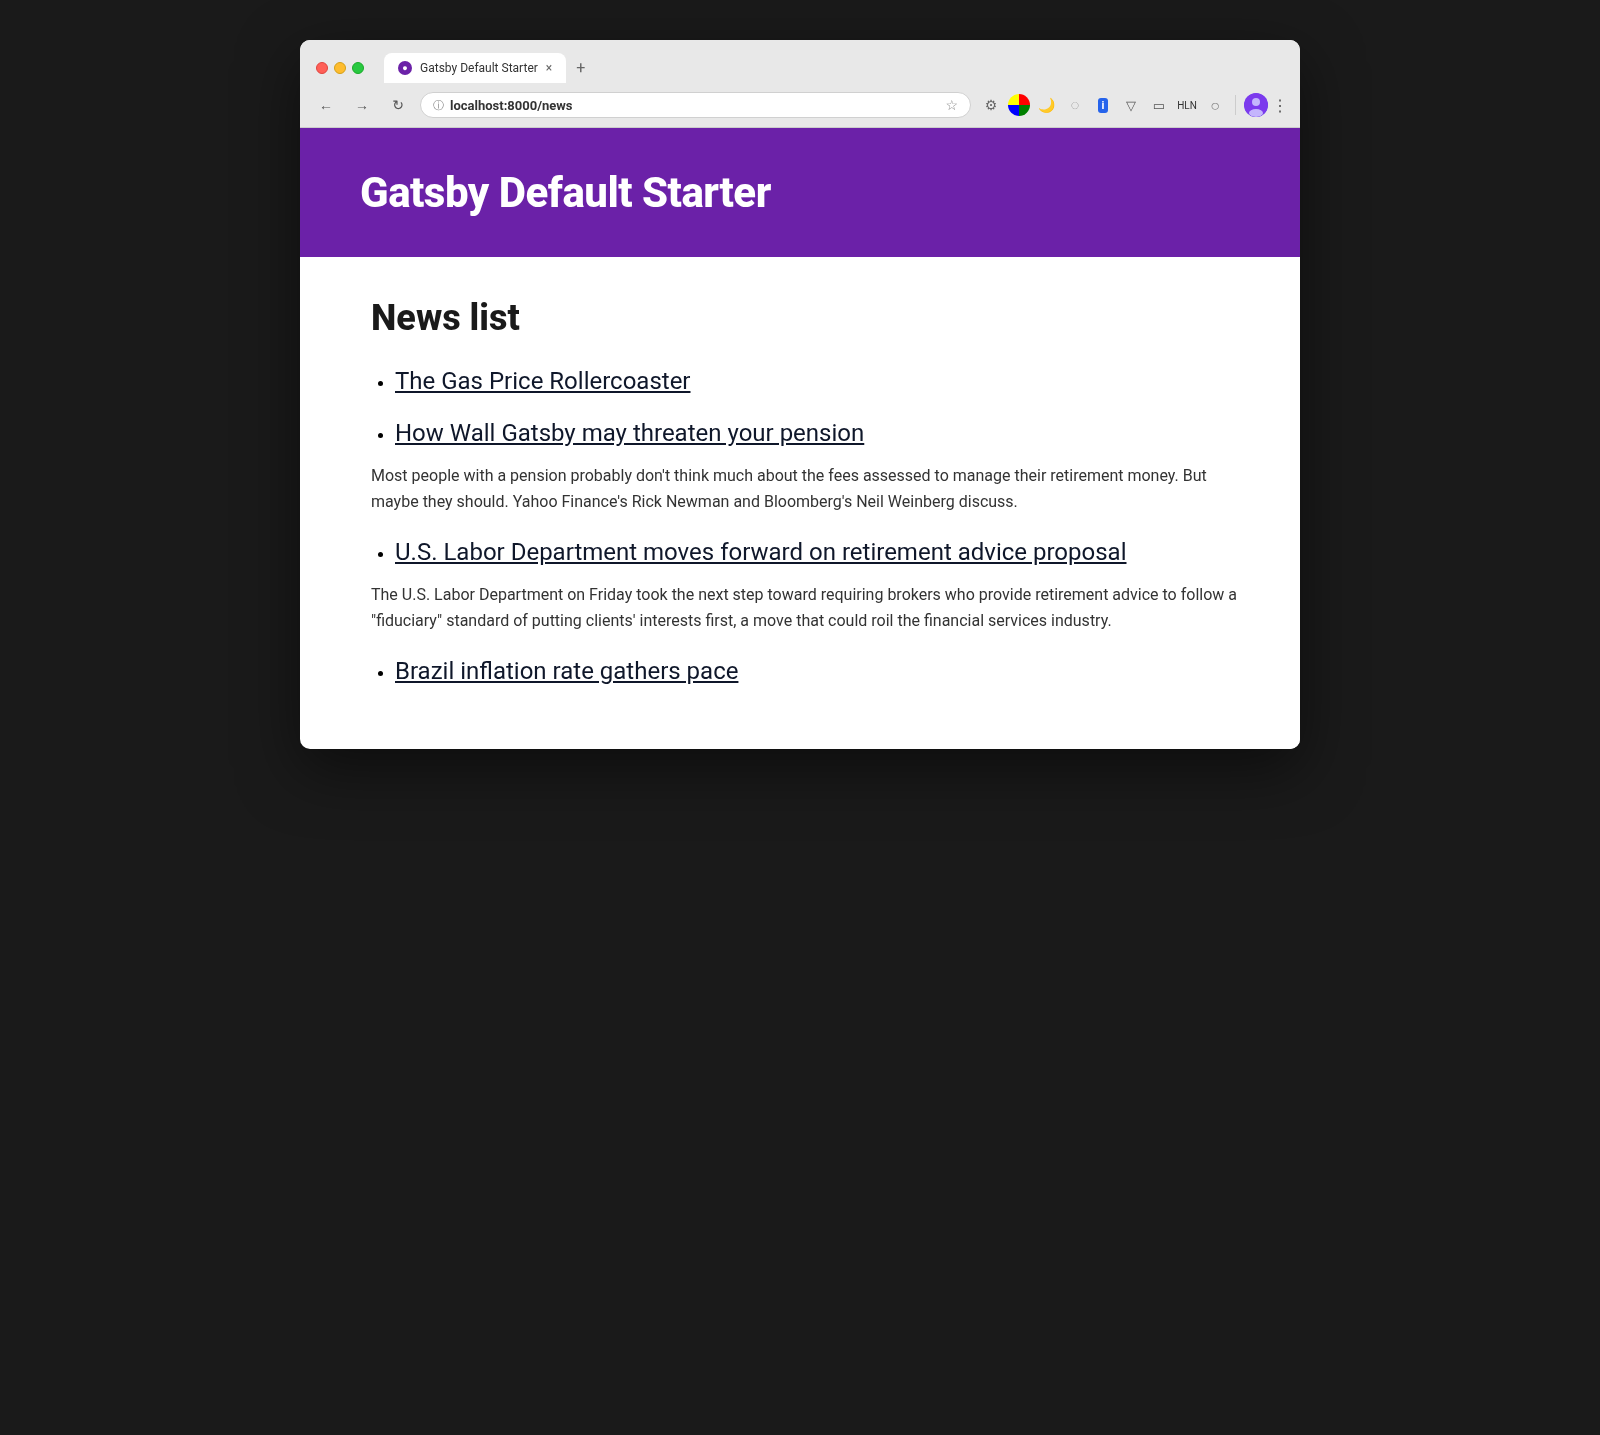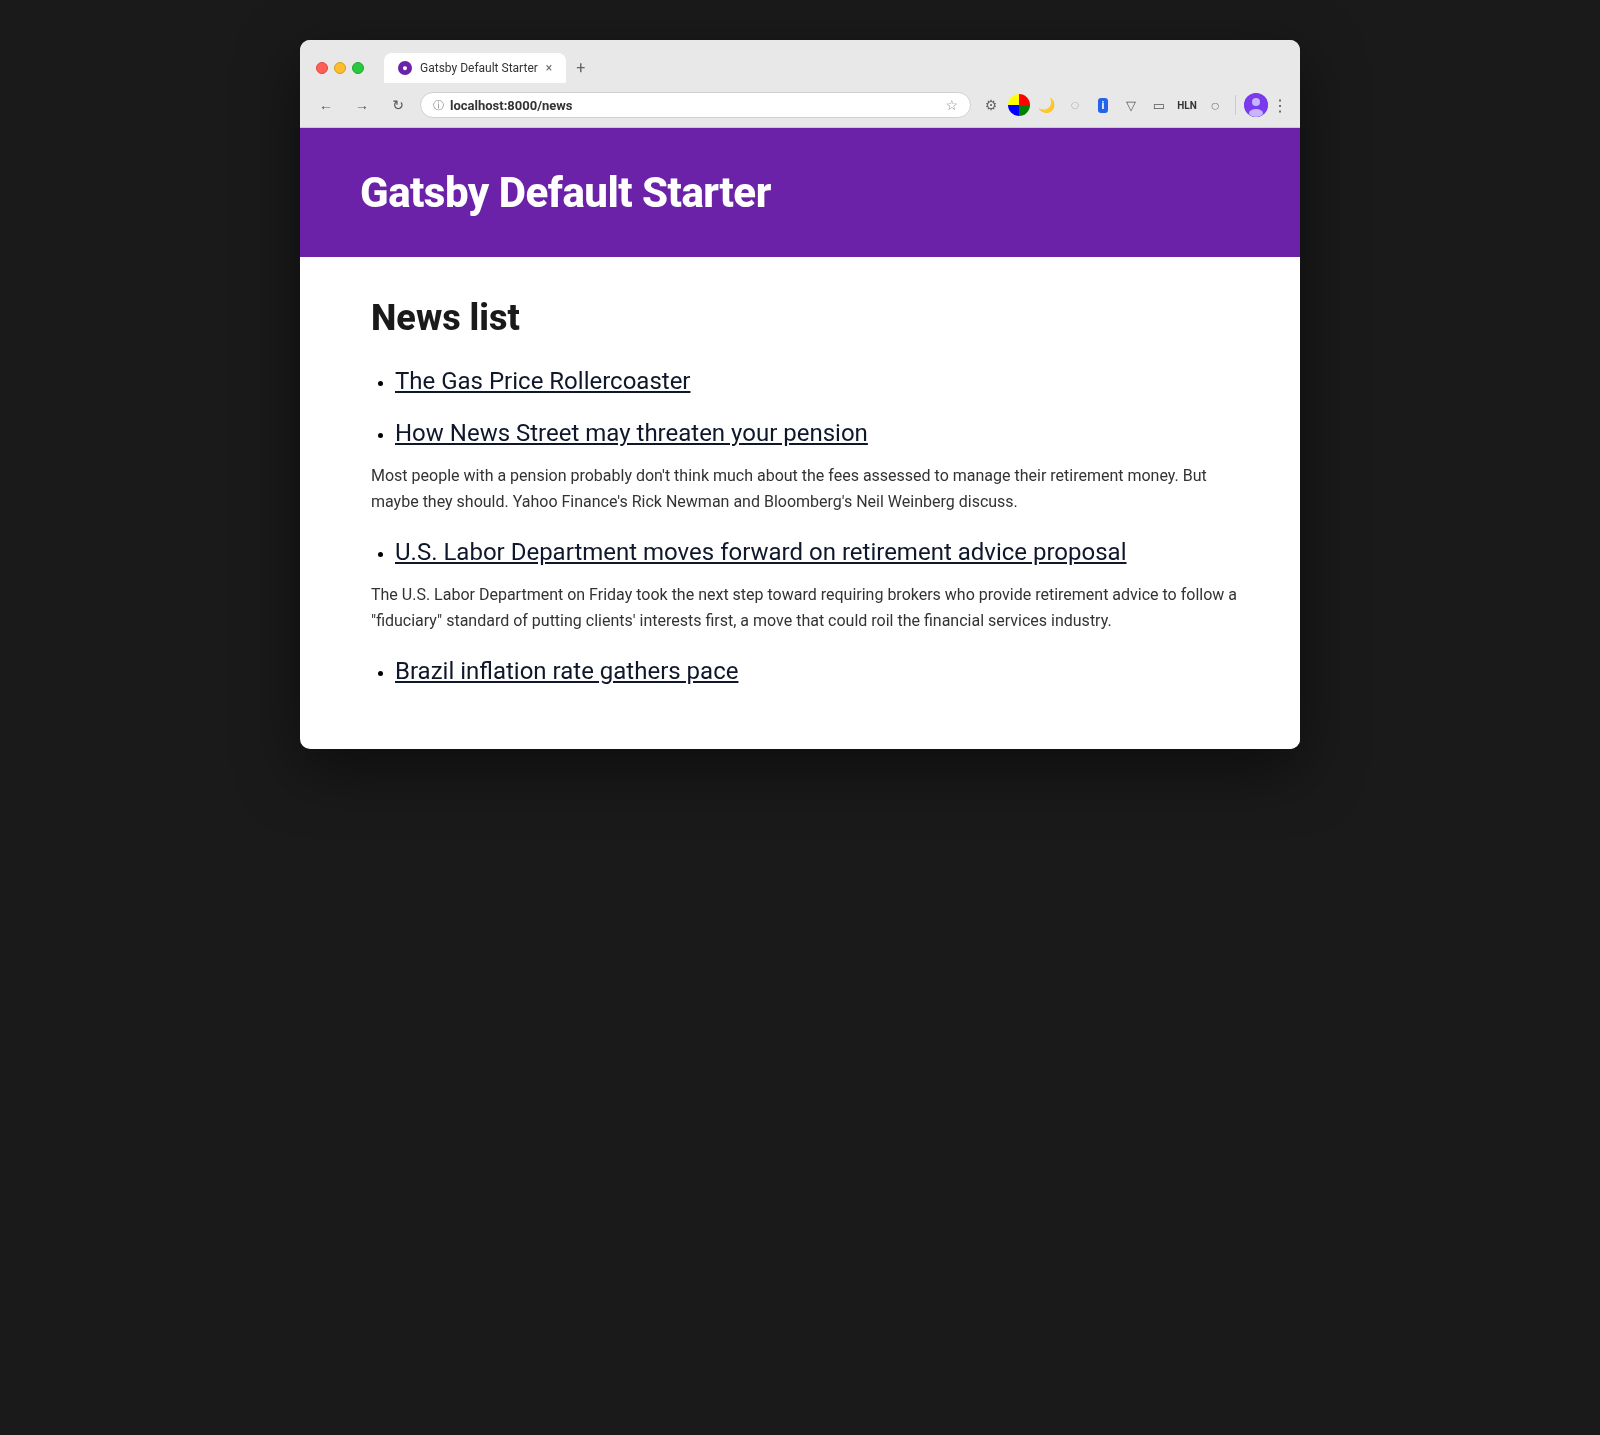--- a/index.html
+++ b/index.html
@@ -269,21 +269,21 @@
       font-size: 11px;
       font-weight: bold;
       border-radius: 3px;
       padding: 1px 4px;
     }
     .icon-v { color: #555; }
     .icon-monitor { color: #555; }
     .icon-hln {
       font-size: 10px;
       color: #333;
-      font-weight: bold;
+      font-weight: normal;
     }
     .icon-circle-outline { color: #888; font-size: 16px; }
   </style>
 </head>
 <body>
 
 <div class="browser-window">
 
   <div class="browser-chrome">
 
@@ -351,21 +351,21 @@
 
   <div class="page-content">
     <h2>News list</h2>
 
     <ul class="news-list">
 
     <li class="news-item">
           <a class="news-item-title">The Gas Price Rollercoaster</a>
         </li>
         <li class="news-item">
-          <a class="news-item-title">How News Street may threaten your pension</a>
+          <a class="news-item-title">How Wall Gatsby may threaten your pension</a>
           <p class="news-item-excerpt">Most people with a pension probably don't think much about the fees assessed to manage their retirement money. But maybe they should. Yahoo Finance's Rick Newman and Bloomberg's Neil Weinberg discuss.</p>
         </li>
         <li class="news-item">
           <a class="news-item-title">U.S. Labor Department moves forward on retirement advice proposal</a>
           <p class="news-item-excerpt">The U.S. Labor Department on Friday took the next step toward requiring brokers who provide retirement advice to follow a "fiduciary" standard of putting clients' interests first, a move that could roil the financial services industry.</p>
         </li>
         <li class="news-item">
           <a class="news-item-title">Brazil inflation rate gathers pace</a>
         </li>
       </ul>

